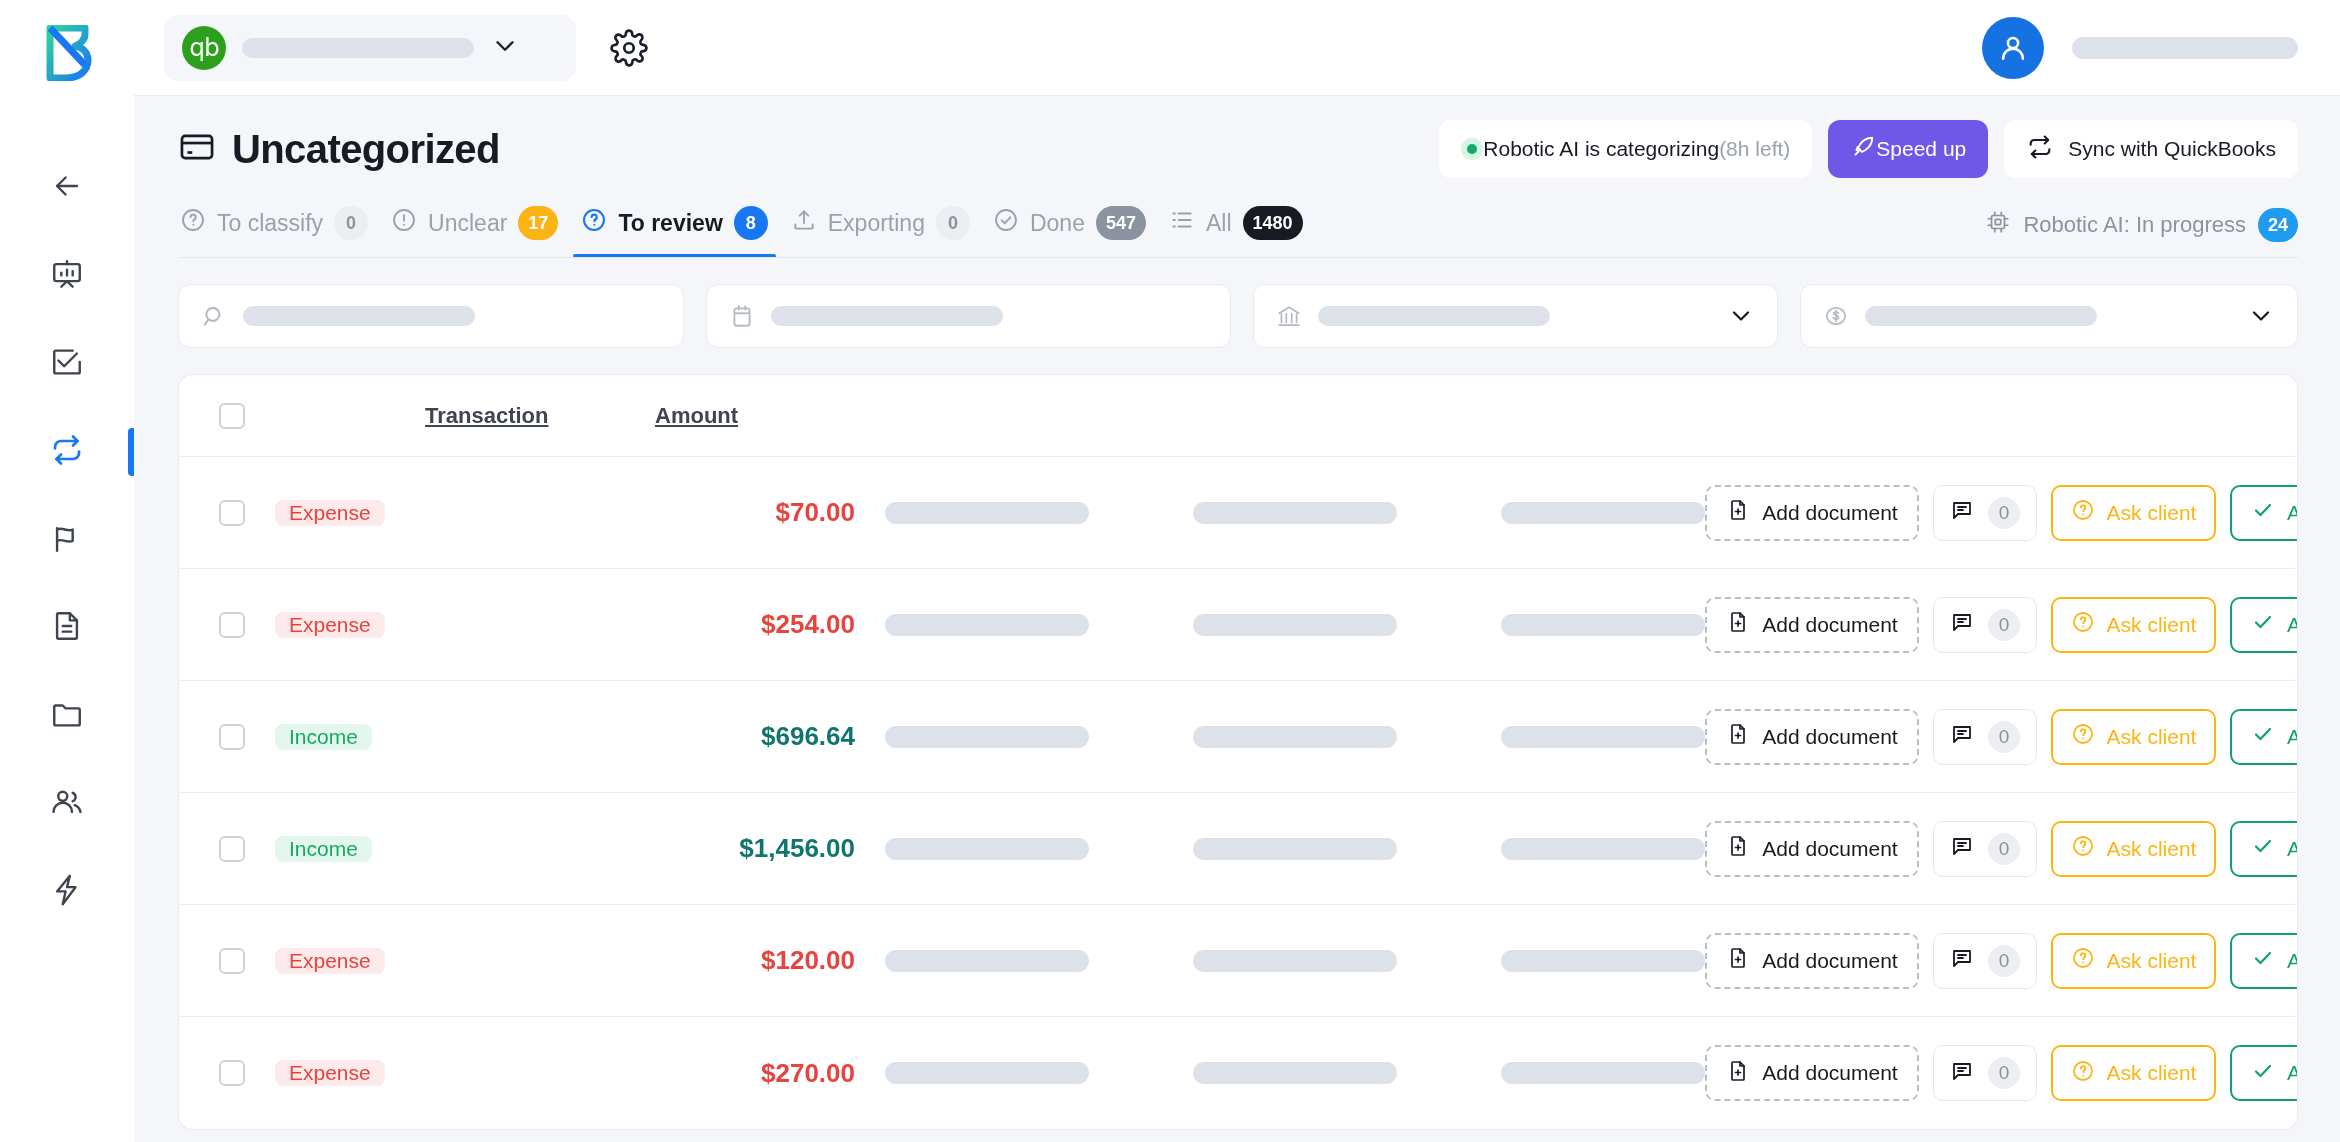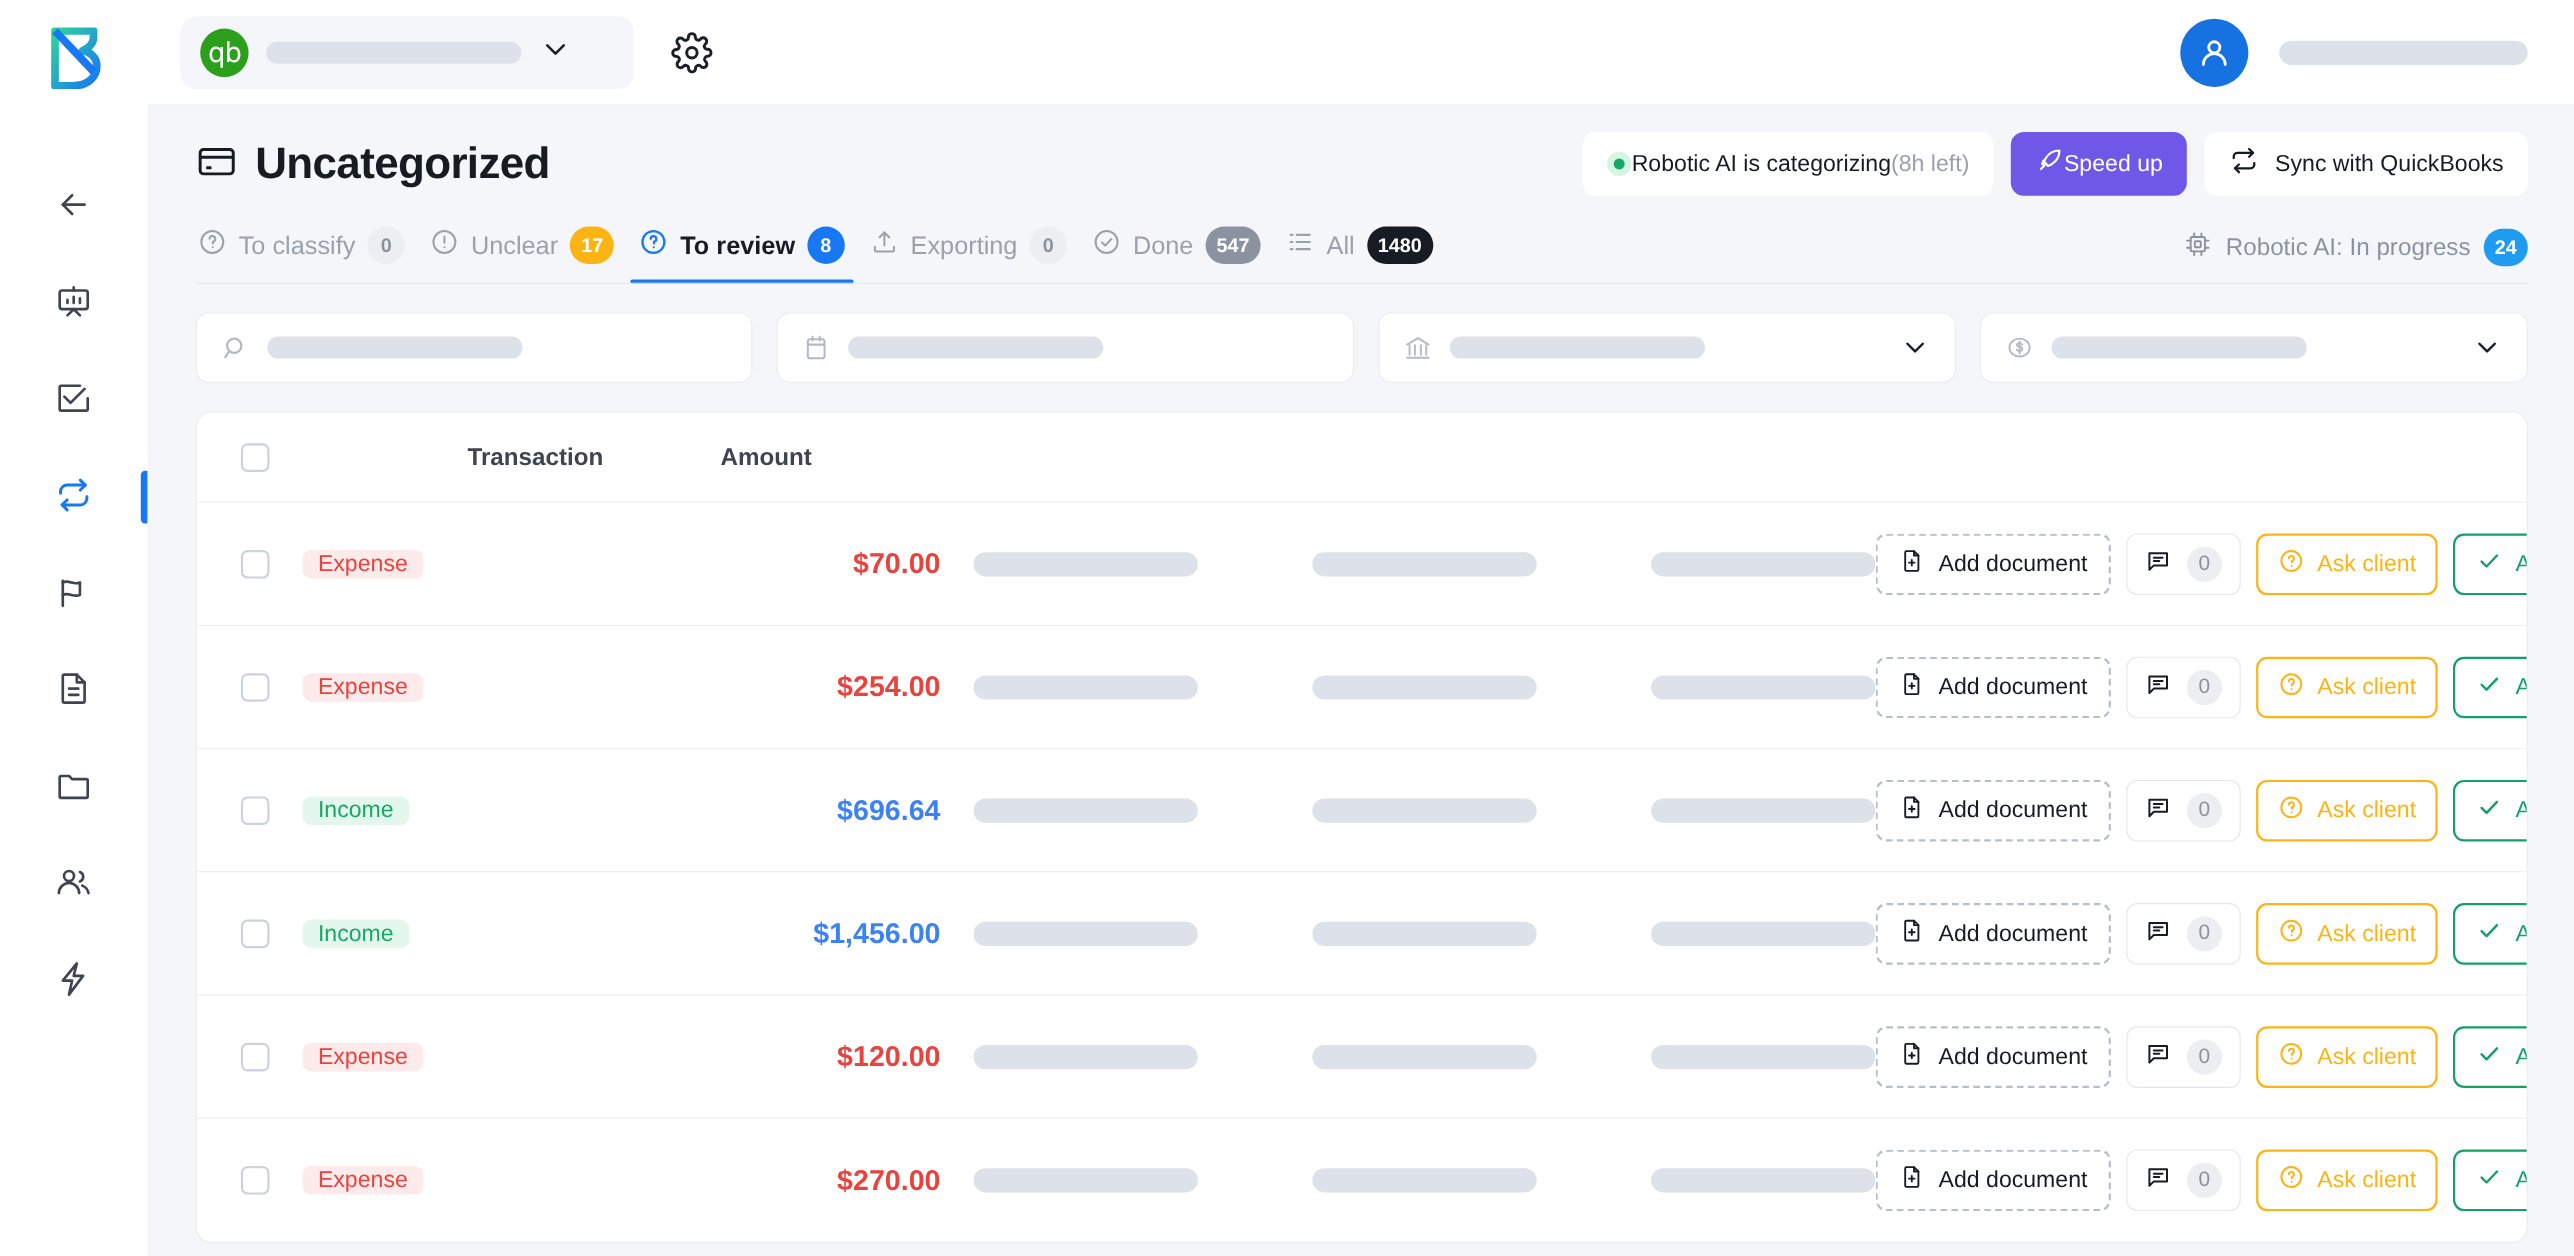--- a/index.html
+++ b/index.html
@@ -102,34 +102,34 @@
   .f-date { width: 540px; }
   .f-bank { width: 540px; }
   .f-amount { width: 512px; }
 
   
   .card {
     margin: 26px 42px 0 44px; background:#ffffff; border:1px solid #e9ebf0;
     border-radius: 14px; overflow: hidden; flex: none;
   }
   .thead { height: 82px; display:flex; align-items:center; border-bottom:1px solid #eceef2; }
-  .th { font-size: 22px; font-weight: 600; color:#3f4451; }
+  .th { font-size: 22px; font-weight: 600; color:#3f4451;text-decoration:underline; }
   .cb-cell { width: 96px; display:flex; justify-content:center; flex:none; padding-left: 10px;}
   .cbx { width:26px; height:26px; border:2px solid #ccd2dc; border-radius:6px; background:#fff; flex:none; }
   .col-type { width: 150px; flex:none; }
   .col-txn { width: 230px; flex:none; }
   .col-amt { width: 200px; flex:none; text-align:right; }
   .row { height: 112px; display:flex; align-items:center; border-bottom:1px solid #eceef2; }
   .row:last-child { border-bottom: none; }
   .chip { display:inline-flex; align-items:center; height:26px; padding: 0 14px; border-radius: 8px; font-size: 21px; }
   .chip.expense { background:#fdeaea; color:#e8443f; }
   .chip.income { background:#e4f7ed; color:#18a866; }
   .amt { font-size: 26px; font-weight: 700; text-align:right; }
   .amt.expense { color:#e8443f; }
-  .amt.income { color:#3b82f6; }
+  .amt.income { color:#0f766e; }
   .rskels { display:flex; align-items:center; gap: 104px; margin-left: 30px; }
   .rskel { width: 204px; height: 22px; }
   .row-actions { margin-left: auto; display:flex; align-items:center; gap: 14px; padding-right: 46px; }
   .btn { height: 56px; border-radius: 10px; display:flex; align-items:center; justify-content:center;
          gap: 12px; font-size: 21px; background:#fff; white-space: nowrap; }
   .btn.adddoc { border: 2px dashed #b8bec9; color:#171b23; padding: 0 22px; width: 214px; }
   .btn.comment { border:1px solid #e4e7ed; color:#171b23; padding: 0 16px; gap: 14px; }
   .cnt { background:#eceef2; color:#8b93a1; border-radius: 999px; min-width:32px; height:32px;
          display:flex; align-items:center; justify-content:center; font-size:19px; }
   .btn.ask { border:2px solid #fcb415; color:#fcb415; padding: 0 22px; width: 165px; }

